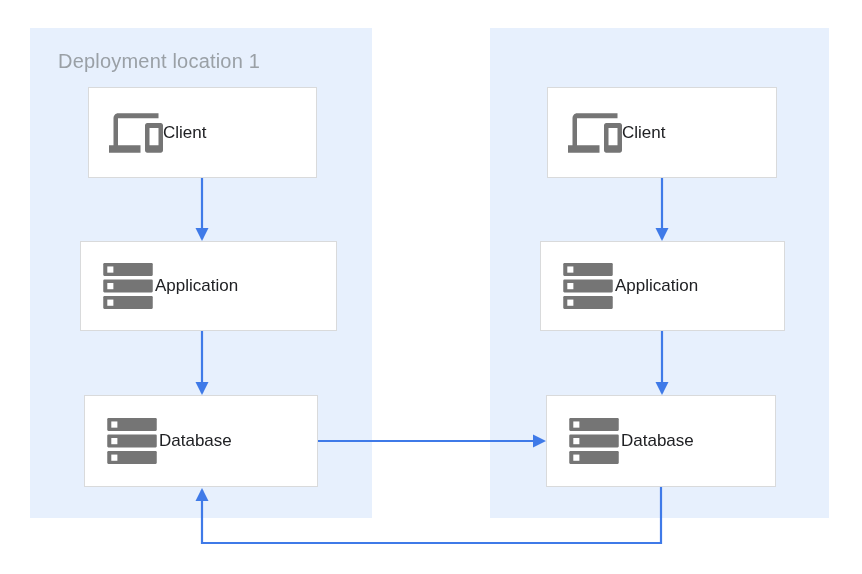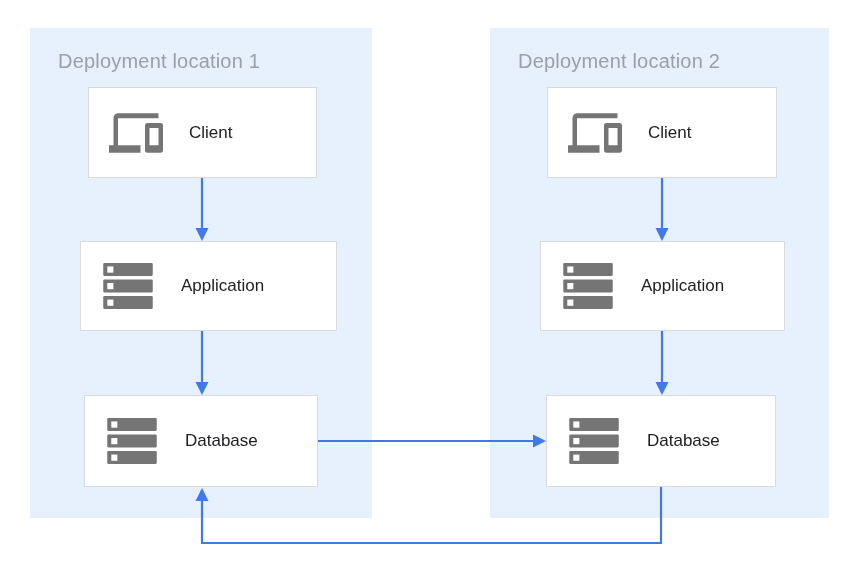--- a/index.html
+++ b/index.html
@@ -25,21 +25,20 @@
     white-space: nowrap;
   }
   .node {
     position: absolute;
     box-sizing: border-box;
     background: #ffffff;
     border: 1px solid #D9DADB;
     display: flex;
     align-items: center;
     padding-left: 20px;
-    gap: 26px;
   }
   .node .icon { flex: 0 0 auto; line-height: 0; }
   .node .icon svg { display: block; }
   .node .label {
     font-size: 17px;
     color: #202124;
     white-space: nowrap;
   }
   .connectors {
     position: absolute;
@@ -101,21 +100,20 @@
             <rect x="2.8" y="8.7" width="2.7" height="2.7"></rect>
             <rect x="2.8" y="15.9" width="2.7" height="2.7"></rect>
           </g>
         </svg>
       </span>
       <span class="label">Database</span>
     </div>
   </div>
 
   <div class="panel" style="left:490px; top:28px; width:339px; height:490px;">
-    <div class="panel-title">Deployment location 2</div>
 
     <div class="node" style="left:57px; top:59px; width:230px; height:91px;">
       <span class="icon">
         <svg width="54" height="42" viewBox="0 3.5 24 17" preserveAspectRatio="none" aria-hidden="true">
           <path fill="#757575" d="M4 6h18V4H4c-1.1 0-2 .9-2 2v11H0v3h14v-3H4V6zm19 2h-6c-.55 0-1 .45-1 1v10c0 .55.45 1 1 1h6c.55 0 1-.45 1-1V9c0-.55-.45-1-1-1zm-1 9h-4v-7h4v7z"></path>
         </svg>
       </span>
       <span class="label">Client</span>
     </div>
 

